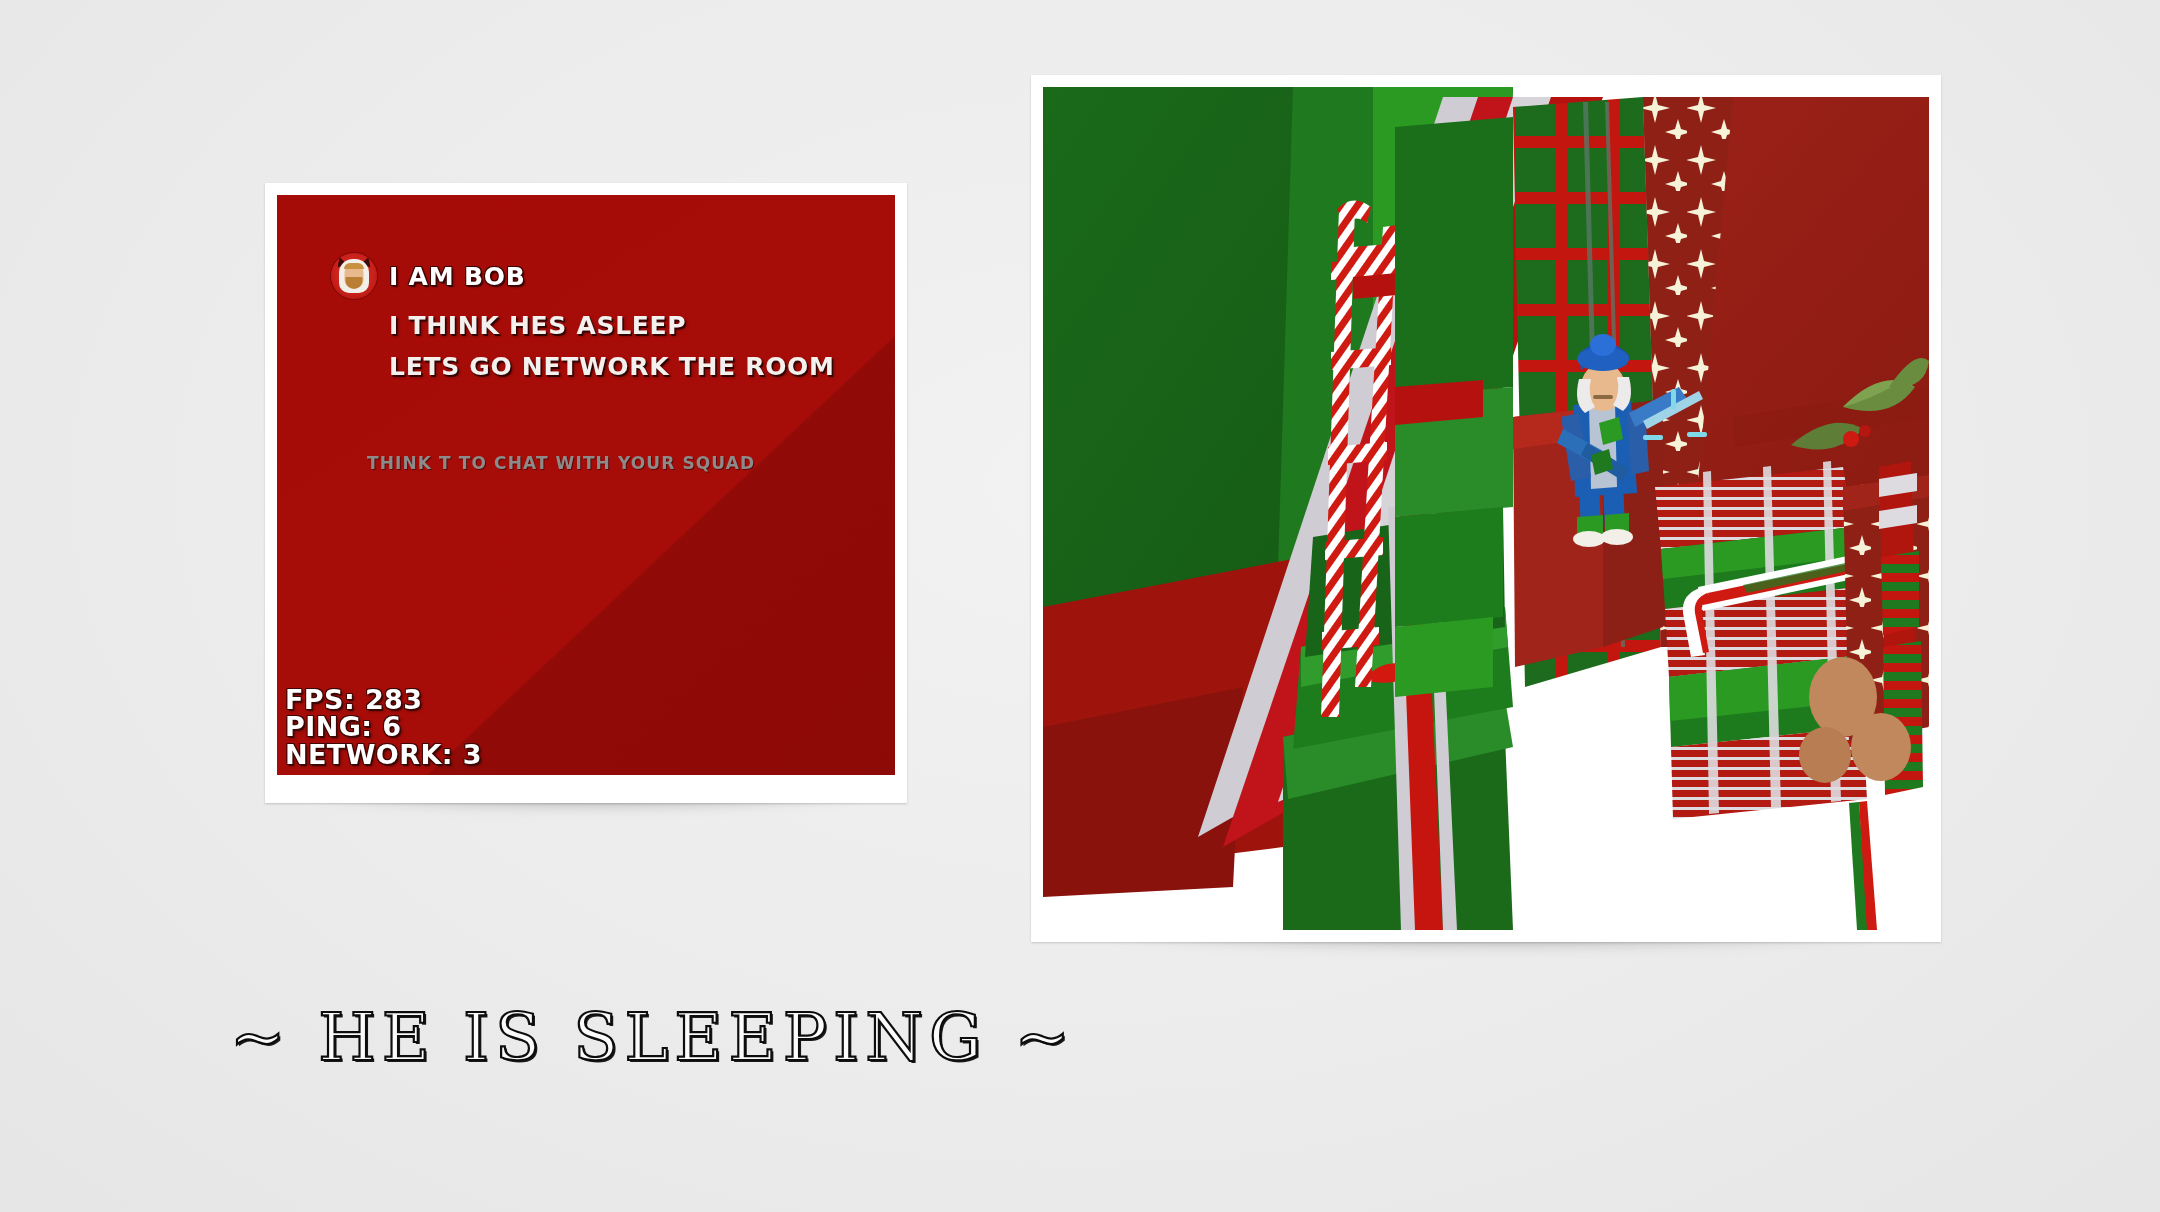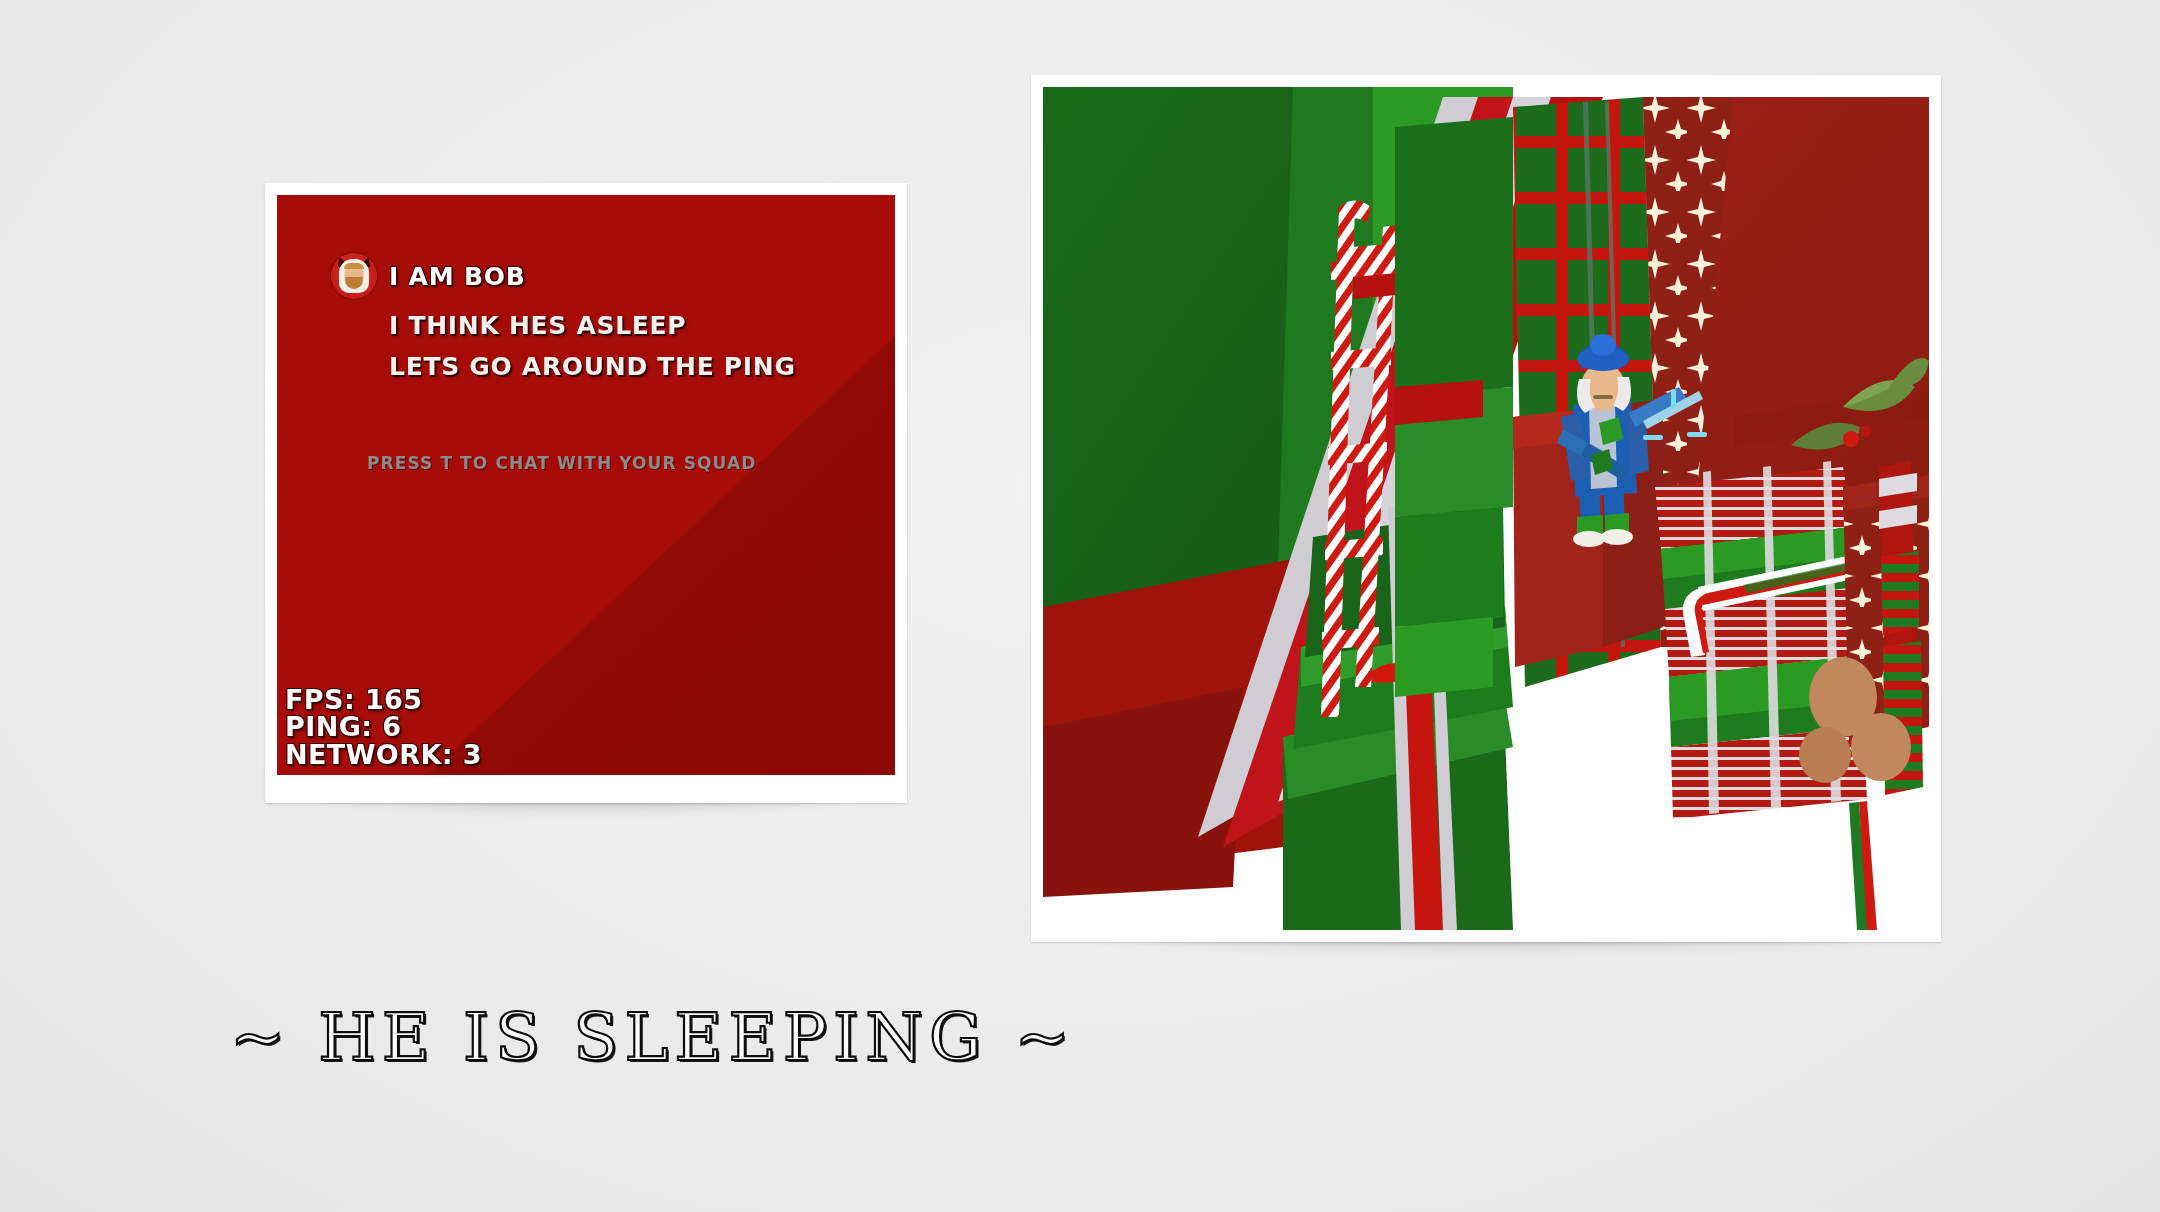--- a/index.html
+++ b/index.html
@@ -261,27 +261,27 @@
           <div class="horn l"></div>
           <div class="horn r"></div>
           <div class="hood"></div>
           <div class="face"></div>
           <div class="hair"></div>
           <div class="beard"></div>
         </div>
         <div class="chat-name">I AM BOB</div>
       </div>
       <div class="chat-line">I THINK HES ASLEEP</div>
-      <div class="chat-line">LETS GO AROUND THE PING</div>
+      <div class="chat-line">LETS GO NETWORK THE ROOM</div>
     </div>
 
-    <div class="chat-hint">PRESS T TO CHAT WITH YOUR SQUAD</div>
+    <div class="chat-hint">THINK T TO CHAT WITH YOUR SQUAD</div>
 
     <div class="hud-stats">
-      <div class="stat">FPS: 165</div>
+      <div class="stat">FPS: 283</div>
       <div class="stat">PING: 6</div>
       <div class="stat">NETWORK: 3</div>
     </div>
 
   </div>
 </div>
 
 <div class="polaroid" id="game-card">
   <div class="game-screen">
     <svg viewBox="0 0 886 843" preserveAspectRatio="none">

